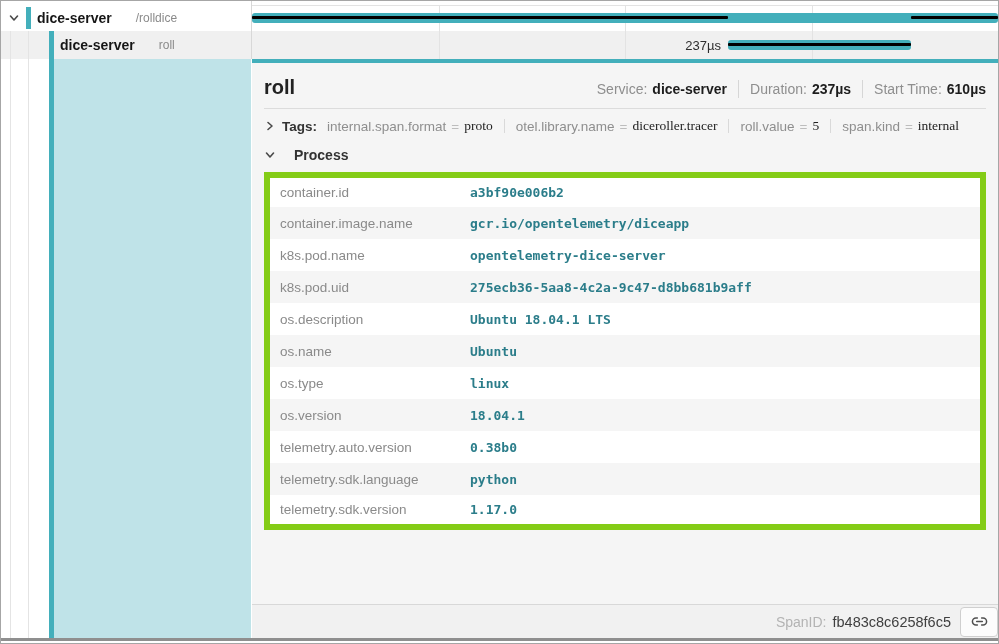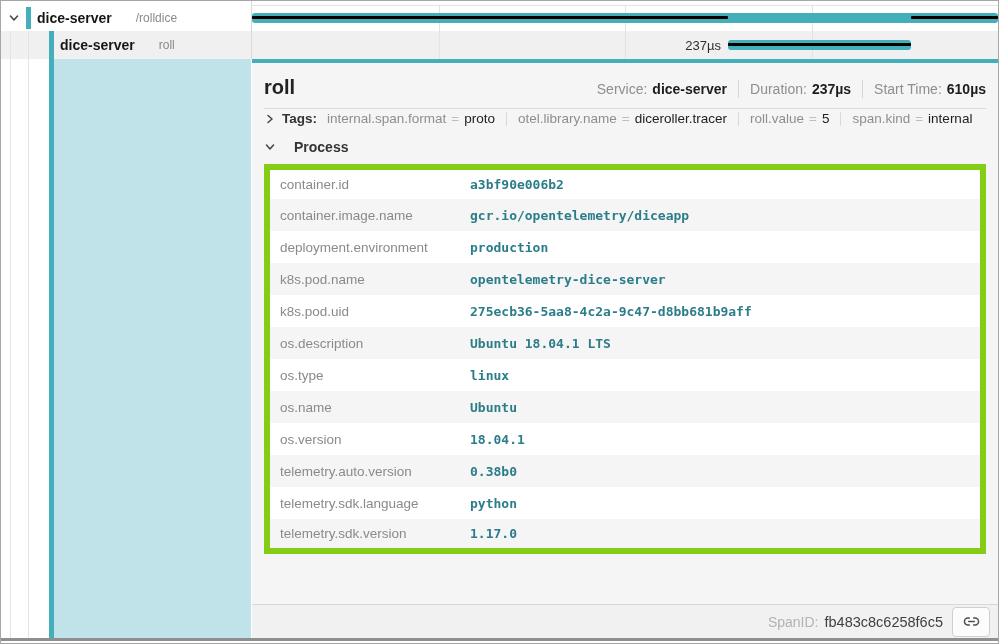--- a/index.html
+++ b/index.html
@@ -44,34 +44,34 @@
   .teal-bg{position:absolute;left:53px;top:58px;width:197px;height:579px;background:var(--tealLight);z-index:1;}
 
   
   .panel{position:absolute;left:251px;top:58px;right:0;height:579px;box-sizing:border-box;background:#f5f5f5;border-top:4px solid var(--teal);padding:0 12px;z-index:2;}
   .panel-header{display:flex;align-items:baseline;padding-top:13px;padding-bottom:9px;border-bottom:1px solid #dcdcdc;}
   .title{font-size:20px;font-weight:600;color:#222;}
   .meta{margin-left:auto;display:flex;align-items:center;}
   .m-label{color:#8e8e8e;font-size:14px;white-space:nowrap;}
   .m-value{color:#1d1d1d;font-weight:700;font-size:14px;margin-left:5px;white-space:nowrap;}
   .v-div{width:1px;height:18px;background:#d6d6d6;margin:0 11px;align-self:center;}
-  .tags-row{margin-top:2px;display:flex;align-items:center;font-size:13.5px;cursor:pointer;}
+  .tags-row{margin-top:9px;display:flex;align-items:center;font-size:13.5px;cursor:pointer;}
   .tags-label{font-weight:700;color:#333;margin:0 10px 0 6px;}
   .t-key{color:#8e8e8e;white-space:nowrap;}
   .t-eq{color:#bdbdbd;margin:0 5px;}
-  .t-val{color:#222;white-space:nowrap;}
+  .t-val{color:#222;white-space:nowrap;font-family:Liberation Serif, serif;}
   .t-div{width:1px;height:14px;background:#d9d9d9;margin:0 11px;}
   .process-row{margin-top:13px;display:flex;align-items:center;cursor:pointer;gap:12px;}
   .process-label{font-weight:700;color:#333;font-size:14px;margin-left:6px;}
   .kv-table{margin-top:9px;width:100%;border-collapse:collapse;background:#fff;border:6px solid #84cc16;}
   .kv-table tr{height:32px;}
   .kv-table tr:nth-child(even){background:#f5f5f5;}
   .kv-key{width:170px;padding:0 10px;color:#8a8a8a;font-size:13.5px;}
   .kv-val{padding:0 10px;font-family:"DejaVu Sans Mono",monospace;font-size:13px;font-weight:600;color:var(--valTeal);}
-  .panel-footer{position:absolute;left:0;right:0;bottom:0;height:34px;border-top:1px solid #d8d8d8;background:#f1f1f1;display:flex;align-items:center;justify-content:flex-end;padding:0 8px;box-sizing:border-box;}
+  .panel-footer{position:absolute;left:0;right:0;bottom:0;height:34px;border-top:1px solid #d8d8d8;background:#f1f1f1;display:flex;align-items:center;justify-content:flex-end;padding:0 0;box-sizing:border-box;}
   .spanid-label{color:#b3b3b3;font-size:14px;margin-right:6px;}
   .spanid-value{color:#3f3f3f;font-size:14.5px;margin-right:9px;}
   .link-btn{width:36px;height:28px;border:1px solid #cfcfcf;border-radius:4px;background:#fcfcfc;display:flex;align-items:center;justify-content:center;color:#4f4f4f;cursor:pointer;}
   .bottom-line{position:absolute;left:0;right:0;top:637px;height:3px;background:#8f8f8f;z-index:6;}
 </style>
 </head>
 <body>
 
 <div class="screen">
 
@@ -170,42 +170,38 @@
       <tbody>
           <tr>
             <td class="kv-key">container.id</td>
             <td class="kv-val">a3bf90e006b2</td>
           </tr>
           <tr>
             <td class="kv-key">container.image.name</td>
             <td class="kv-val">gcr.io/opentelemetry/diceapp</td>
           </tr>
           <tr>
-            <td class="kv-key">deployment.environment</td>
-            <td class="kv-val">production</td>
-          </tr>
-          <tr>
             <td class="kv-key">k8s.pod.name</td>
             <td class="kv-val">opentelemetry-dice-server</td>
           </tr>
           <tr>
             <td class="kv-key">k8s.pod.uid</td>
             <td class="kv-val">275ecb36-5aa8-4c2a-9c47-d8bb681b9aff</td>
           </tr>
           <tr>
             <td class="kv-key">os.description</td>
             <td class="kv-val">Ubuntu 18.04.1 LTS</td>
           </tr>
           <tr>
+            <td class="kv-key">os.name</td>
+            <td class="kv-val">Ubuntu</td>
+          </tr>
+          <tr>
             <td class="kv-key">os.type</td>
             <td class="kv-val">linux</td>
-          </tr>
-          <tr>
-            <td class="kv-key">os.name</td>
-            <td class="kv-val">Ubuntu</td>
           </tr>
           <tr>
             <td class="kv-key">os.version</td>
             <td class="kv-val">18.04.1</td>
           </tr>
           <tr>
             <td class="kv-key">telemetry.auto.version</td>
             <td class="kv-val">0.38b0</td>
           </tr>
           <tr>

